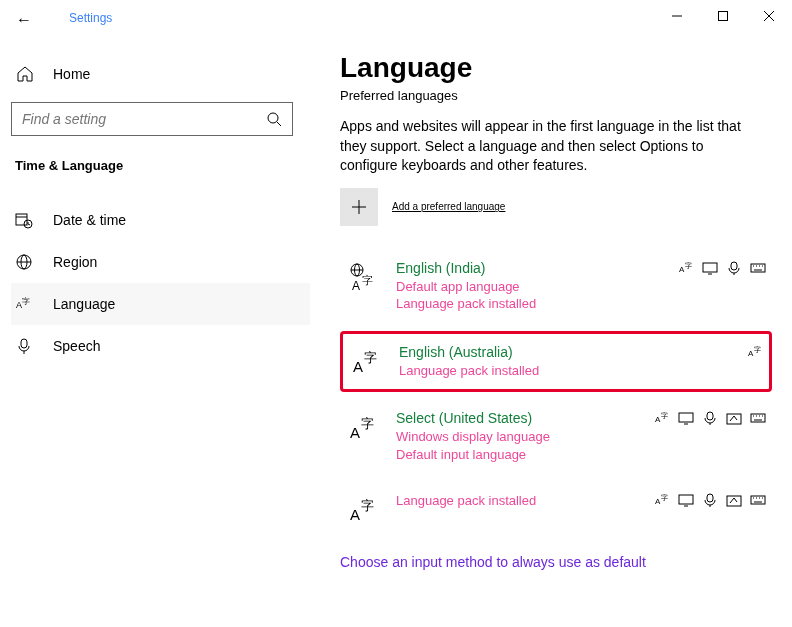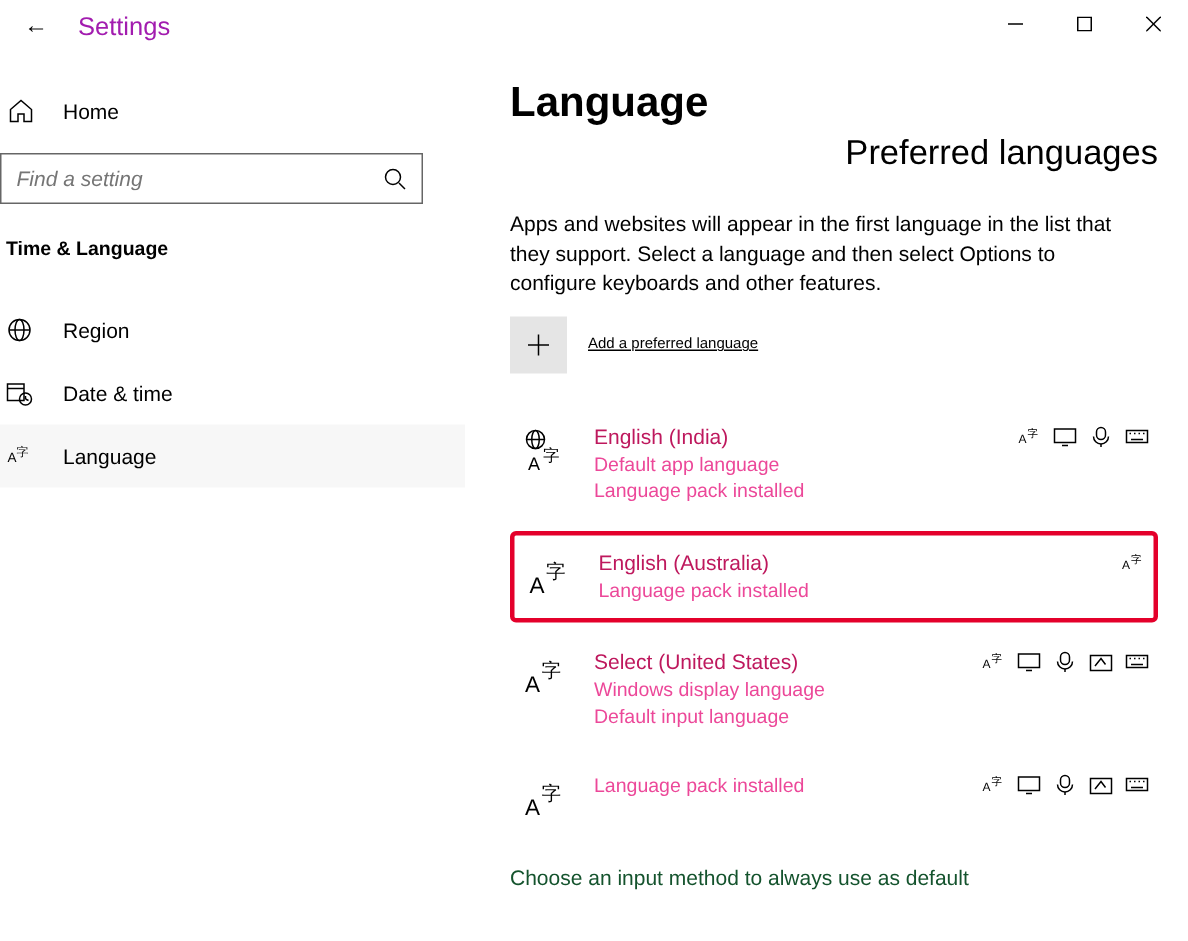--- a/index.html
+++ b/index.html
@@ -1,63 +1,63 @@
 <!DOCTYPE html>
 <html><head>
   <meta charset="utf-8">
   <style>
     * { margin: 0; padding: 0; box-sizing: border-box; font-family: 'Segoe UI', Tahoma, sans-serif; }
     body { width: 792px; height: 627px; background: #fff; overflow: hidden; position: relative; }
     
     .titlebar { height: 36px; display: flex; align-items: center; padding-left: 16px; }
     .titlebar .back { width: 20px; font-size: 16px; color: #000; cursor: pointer; }
-    .titlebar .title { margin-left: 16px; font-size: 17px; color: #a21caf; }
+    .titlebar .title { margin-left: 33px; font-size: 12px; color: #3b82f6; }
     .window-controls { position: absolute; top: 0; right: 0; display: flex; }
     .window-controls > div { width: 46px; height: 32px; display: flex; align-items: center; justify-content: center; cursor: pointer; }
     .window-controls svg { width: 10px; height: 10px; }
     
     .container { display: flex; height: calc(100% - 36px); }
     
-    .sidebar { width: 310px; padding-left: 0; padding-top: 20px; }
+    .sidebar { width: 310px; padding-left: 11px; padding-top: 20px; }
     .home-row { display: flex; align-items: center; padding: 8px 0 18px 4px; cursor: pointer; }
     .home-row .icon { width: 20px; height: 20px; margin-right: 18px; }
     .home-row .label { font-size: 14px; }
     
     .search-box { width: 282px; height: 34px; border: 1px solid #666; display: flex; align-items: center; padding: 0 10px; margin-bottom: 22px; }
     .search-box input { border: none; outline: none; flex: 1; font-size: 14px; font-style: italic; color: #666; background: transparent; }
     .search-box .search-icon { width: 16px; height: 16px; }
     
     .category { font-size: 13px; font-weight: 700; margin-bottom: 26px; padding-left: 4px; }
     
     .nav-item { display: flex; align-items: center; padding: 12px 0 12px 4px; cursor: pointer; position: relative; }
     .nav-item .icon { width: 18px; height: 18px; margin-right: 20px; display: flex; align-items: center; }
     .nav-item .label { font-size: 14px; }
     .nav-item.active::before { content: ''; position: absolute; left: -16px; top: 8px; bottom: 8px; width: 4px; background: #0078d4; }
     .nav-item.active { background: rgba(0,0,0,0.03); }
     
     .main { flex: 1; padding: 16px 20px 0 30px; overflow-y: auto; }
     .page-title { font-size: 28px; font-weight: 600; margin-bottom: 4px; }
-    .section-title { font-size: 23px; font-weight: 400; margin-bottom: 25px; text-align: right; }
+    .section-title { font-size: 13px; font-weight: 400; margin-bottom: 14px; }
     .description { font-size: 14px; color: #000; line-height: 1.4; margin-bottom: 12px; max-width: 420px; }
     
     .add-lang { display: flex; align-items: center; margin-bottom: 24px; cursor: pointer; }
     .add-btn { width: 38px; height: 38px; background: #e5e5e5; display: flex; align-items: center; justify-content: center; margin-right: 14px; }
     .add-btn svg { width: 16px; height: 16px; }
     .add-label { font-size: 10px; text-decoration: underline; }
     
     .lang-item { display: flex; align-items: flex-start; padding: 10px 6px; position: relative; margin-bottom: 8px; cursor: pointer; }
     .lang-item.highlighted { border: 3px solid #e4002b; border-radius: 4px; }
     .lang-icon { width: 34px; height: 34px; margin-right: 16px; display: flex; align-items: center; justify-content: center; flex-shrink: 0; }
     .lang-info { flex: 1; }
-    .lang-name { font-size: 14px; color: #be185d; margin-bottom: 2px; }
+    .lang-name { font-size: 14px; color: #15803d; margin-bottom: 2px; }
     .lang-sub { font-size: 13px; color: #ec4899; line-height: 1.35; }
     .lang-badges { display: flex; gap: 8px; position: absolute; right: 6px; top: 10px; }
     .lang-badges .badge { width: 16px; height: 16px; display: flex; align-items: center; justify-content: center; }
     
-    .link { color: #14532d; font-size: 14px; cursor: pointer; margin-top: 10px; display: inline-block; }
+    .link { color: #6d28d9; font-size: 14px; cursor: pointer; margin-top: 10px; display: inline-block; }
     
     svg { stroke: #000; fill: none; stroke-width: 1; }
   </style>
 </head>
 <body>
 
 <div class="titlebar">
   <span class="back">←</span>
   <span class="title">Settings</span>
 </div>
@@ -99,51 +99,61 @@
             <line x1="11" y1="11" x2="15" y2="15"></line>
           </svg>
       </span>
     </div>
 
     <div class="category">Time &amp; Language</div>
 
     <div class="nav-item">
       <span class="icon">
         <svg viewBox="0 0 18 18">
-            <circle cx="9" cy="9" r="7"></circle>
-            <ellipse cx="9" cy="9" rx="3" ry="7"></ellipse>
-            <line x1="2" y1="9" x2="16" y2="9"></line>
-          </svg>
-      </span>
-      <span class="label">Region</span>
-    </div>
-
-    <div class="nav-item">
-      <span class="icon">
-        <svg viewBox="0 0 18 18">
             <rect x="1" y="3" width="11" height="11"></rect>
             <line x1="1" y1="6" x2="12" y2="6"></line>
             <circle cx="13" cy="13" r="4"></circle>
             <line x1="13" y1="11" x2="13" y2="13"></line>
             <line x1="13" y1="13" x2="15" y2="14"></line>
           </svg>
       </span>
       <span class="label">Date &amp; time</span>
     </div>
 
+    <div class="nav-item">
+      <span class="icon">
+        <svg viewBox="0 0 18 18">
+            <circle cx="9" cy="9" r="7"></circle>
+            <ellipse cx="9" cy="9" rx="3" ry="7"></ellipse>
+            <line x1="2" y1="9" x2="16" y2="9"></line>
+          </svg>
+      </span>
+      <span class="label">Region</span>
+    </div>
+
     <div class="nav-item active">
       <span class="icon">
         <svg viewBox="0 0 18 18">
             <text x="1" y="13" font-size="9" stroke="none" fill="#000">A</text>
             <text x="7" y="9" font-size="8" stroke="none" fill="#000">字</text>
           </svg>
       </span>
       <span class="label">Language</span>
     </div>
 
+    <div class="nav-item">
+      <span class="icon">
+        <svg viewBox="0 0 18 18">
+            <rect x="6" y="2" width="6" height="9" rx="3"></rect>
+            <path d="M4 9 A5 5 0 0 0 14 9"></path>
+            <line x1="9" y1="14" x2="9" y2="17"></line>
+          </svg>
+      </span>
+      <span class="label">Speech</span>
+    </div>
   </div>
 
   <div class="main">
     <div class="page-title">Language</div>
     <div class="section-title">Preferred languages</div>
     <div class="description">Apps and websites will appear in the first language in the list that they support. Select a language and then select Options to configure keyboards and other features.</div>
     
     <div class="add-lang">
       <div class="add-btn">
         <svg viewBox="0 0 16 16">

